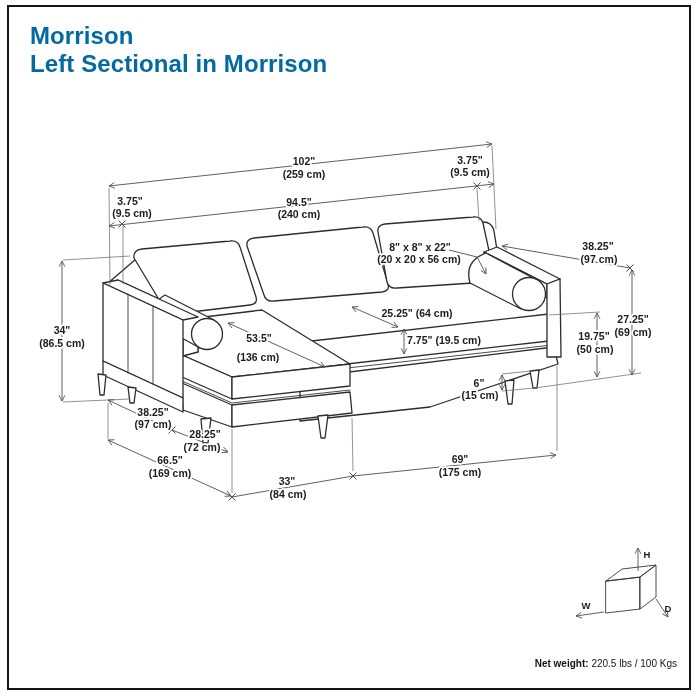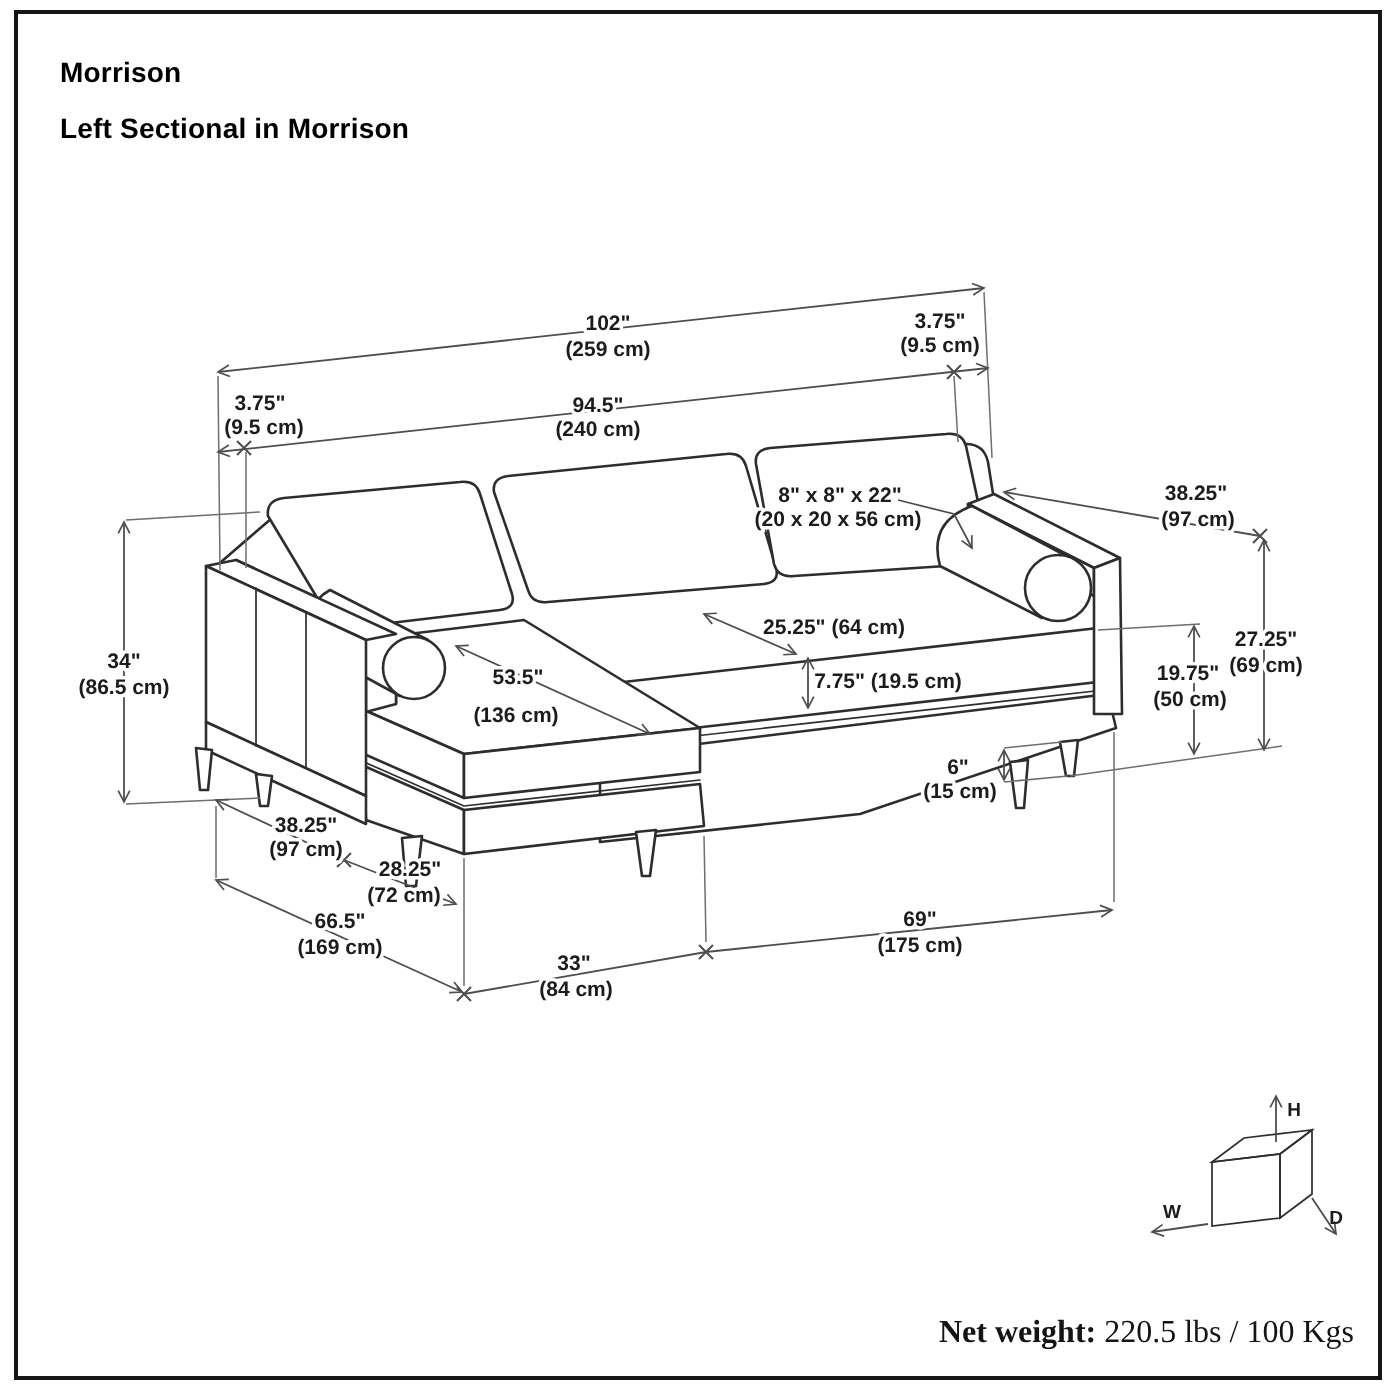--- a/index.html
+++ b/index.html
@@ -1,19 +1,19 @@
 <!DOCTYPE html>
 <html><head>
 <meta charset="utf-8">
 <style>
   html,body{margin:0;padding:0;background:#fff;}
   body{width:700px;height:700px;position:relative;font-family:"Liberation Sans",sans-serif;color:#111;}
   .frame{position:absolute;left:7px;top:5px;width:684px;height:685px;border:2px solid #151515;box-sizing:border-box;}
-  .title{position:absolute;left:30px;top:22px;font-size:14px;font-weight:bold;line-height:28px;color:#000000;letter-spacing:.1px;}
-  .netweight{position:absolute;right:23px;top:658px;font-size:16px;color:#141414;white-space:nowrap;font-family:Liberation Serif, serif;}
+  .title{position:absolute;left:30px;top:22px;font-size:24px;font-weight:bold;line-height:28px;color:#0369a1;letter-spacing:.1px;}
+  .netweight{position:absolute;right:23px;top:658px;font-size:10px;color:#141414;white-space:nowrap;}
   .netweight .nw-label{font-weight:bold;}
   svg.art{position:absolute;left:0;top:0;}
   
   .s-main{fill:#fff;stroke:#2d2d2d;stroke-width:1.3;stroke-linejoin:round;}
   .s-line{fill:none;stroke:#2d2d2d;stroke-width:1.3;stroke-linecap:round;stroke-linejoin:round;}
   .s-thin{fill:none;stroke:#2d2d2d;stroke-width:0.85;stroke-linecap:round;}
   
   .dim{fill:none;stroke:#4e4e4e;stroke-width:0.9;}
   .ext{fill:none;stroke:#6e6e6e;stroke-width:0.75;}
   .xm{stroke:#4e4e4e;stroke-width:1;}

